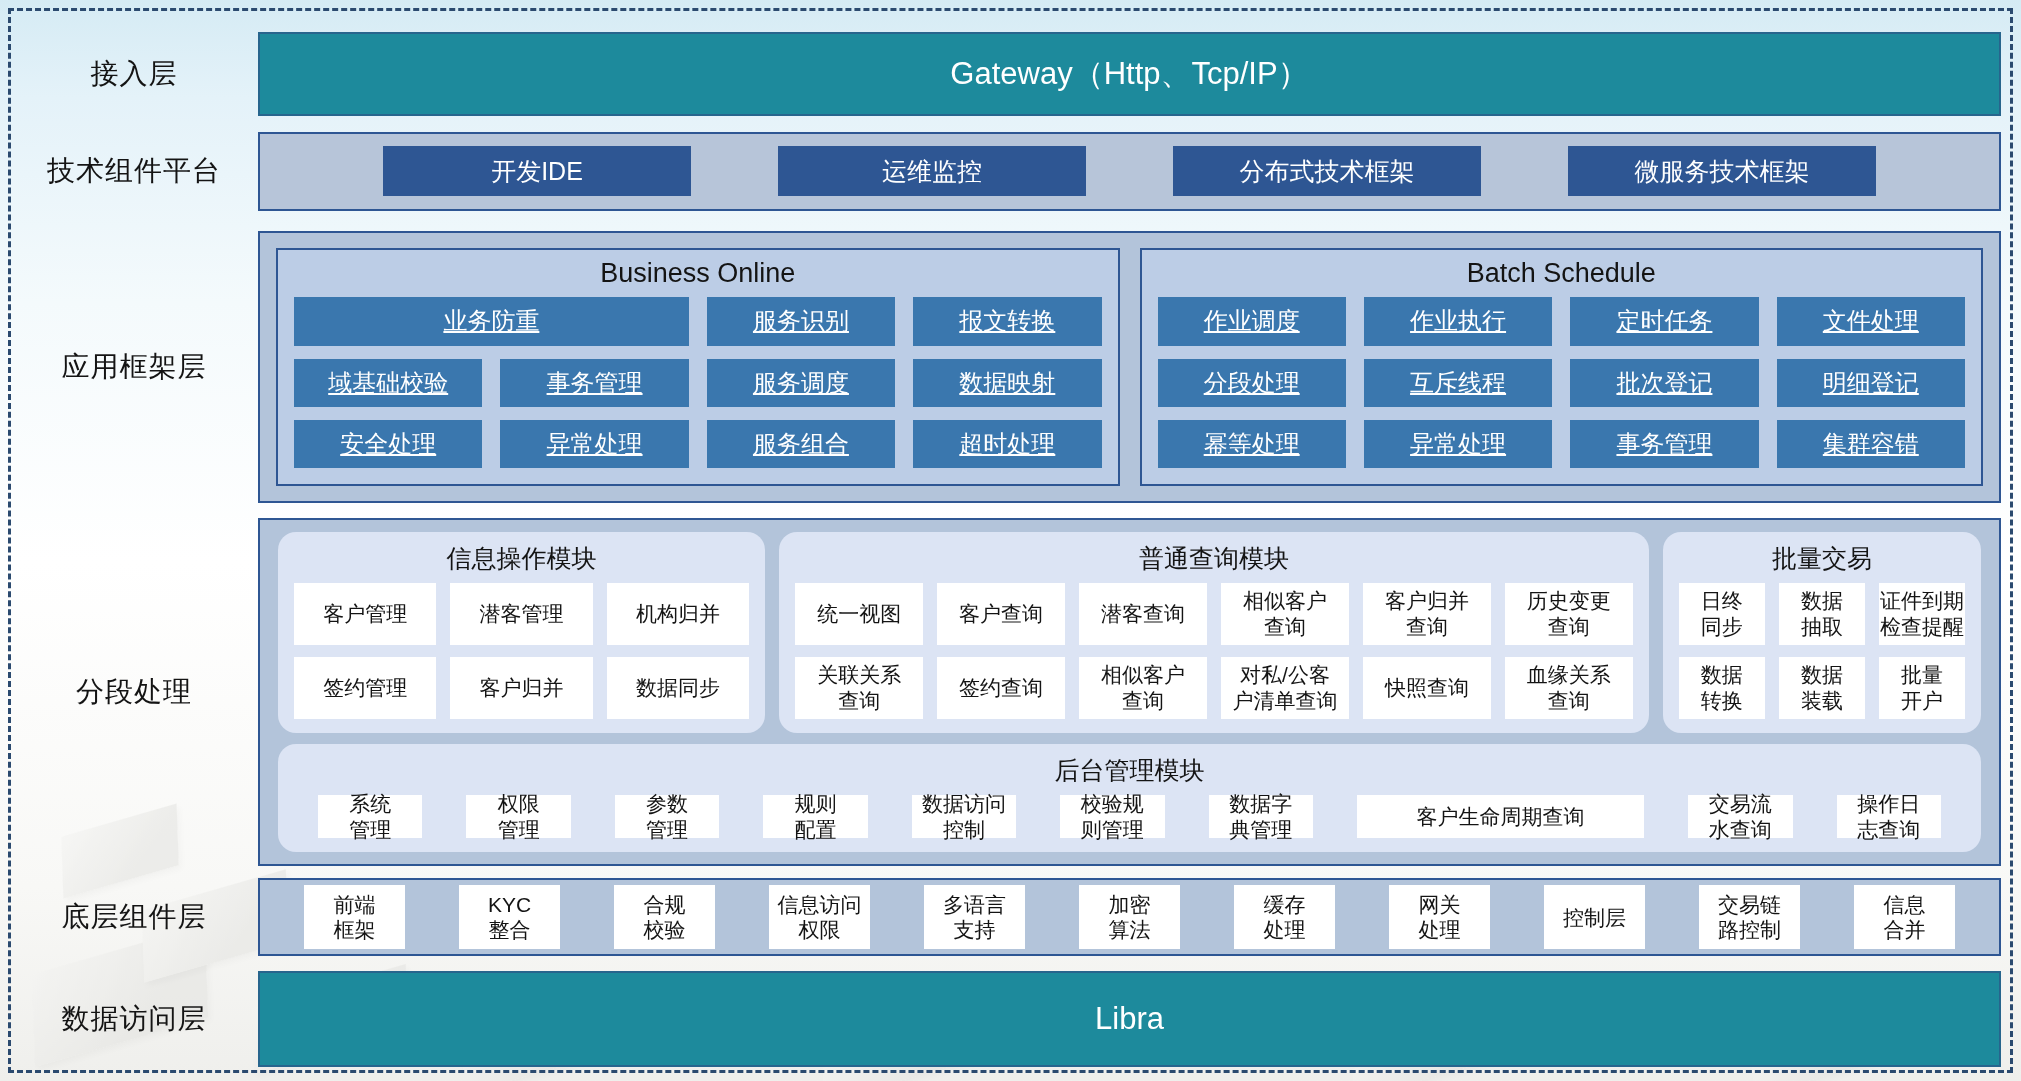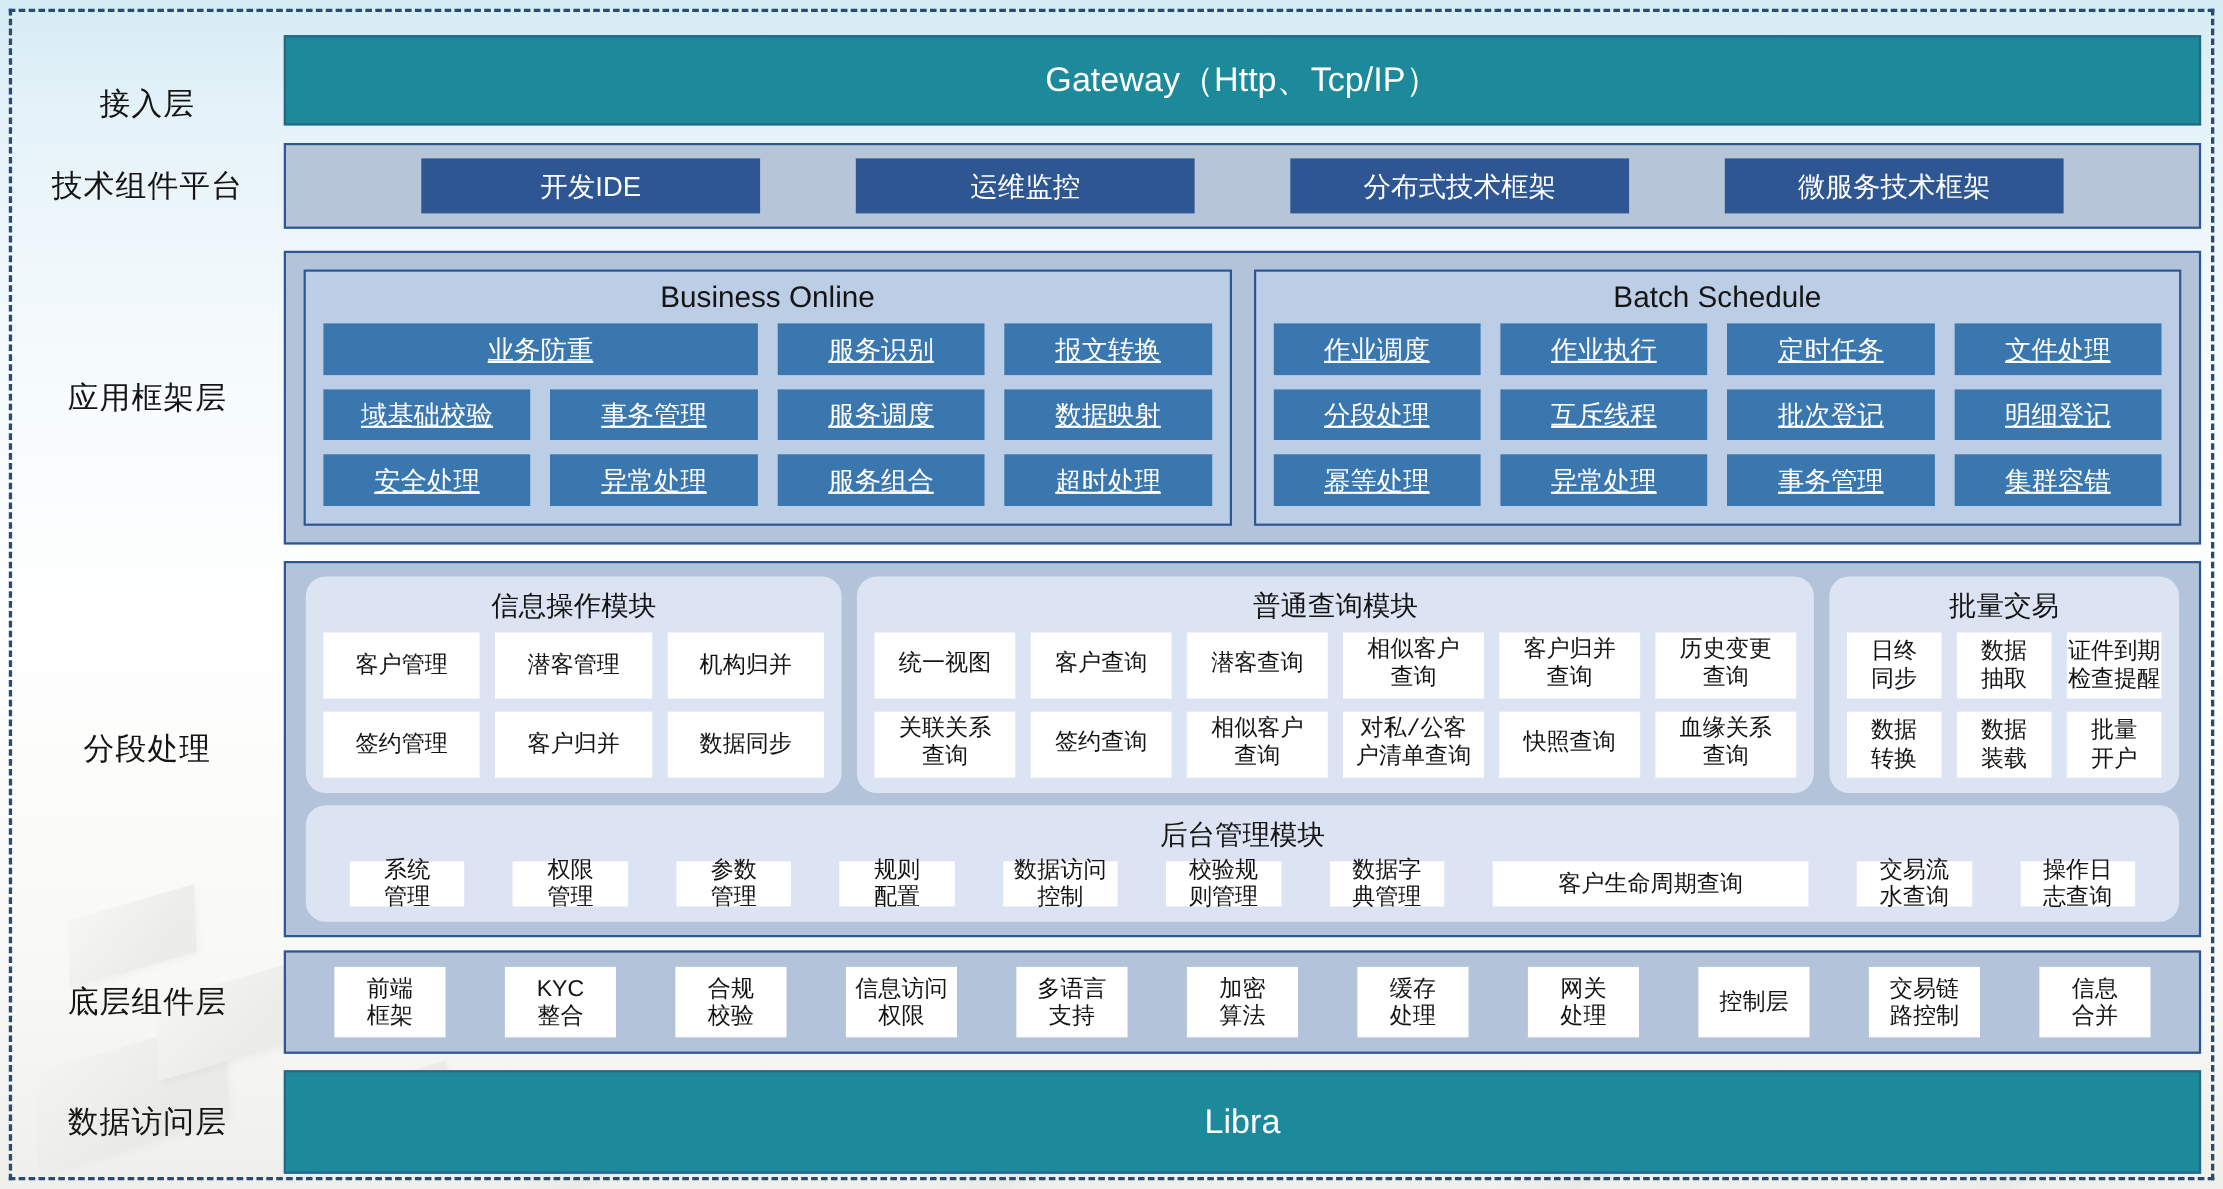--- a/index.html
+++ b/index.html
@@ -8,25 +8,25 @@
     font-family:"Liberation Sans","DejaVu Sans",sans-serif;color:#141414;
     background:linear-gradient(180deg,#d5ebf4 0%,#e4f2f9 9%,#f4fafc 28%,#ffffff 52%,#f8f8f6 82%,#efefec 100%);
   }
   .frame{position:absolute;inset:8px;border:3px dashed #2b4a6f;pointer-events:none;z-index:3;}
   .bg-deco{position:absolute;left:0;bottom:0;width:100%;height:420px;z-index:0;opacity:.55;}
   .cube{position:absolute;background:linear-gradient(135deg,#f4f4f2 0%,#e3e3e0 70%);transform:rotate(-16deg) skewX(-14deg);box-shadow:3px 4px 6px rgba(0,0,0,.05);}
   .content{position:absolute;top:14px;left:10px;right:20px;bottom:14px;display:flex;flex-direction:column;z-index:1;}
   .row{display:flex;align-items:stretch;}
   .row-label{flex:0 0 248px;display:flex;align-items:center;justify-content:center;font-size:28px;letter-spacing:1px;}
   .row-content{flex:1;min-width:0;}
-  .row-access{margin-top:18px;height:84px;align-items:flex-end;}
+  .row-access{margin-top:18px;height:84px;}
   .row-tech{margin-top:16px;height:80px;}
   .row-app{margin-top:20px;height:273px;}
   .row-svc{margin-top:15px;height:350px;}
-  .row-base{margin-top:12px;height:94px;}
+  .row-base{margin-top:12px;height:78px;}
   .row-data{margin-top:15px;height:96px;}
   .teal-bar{height:100%;box-sizing:border-box;display:flex;align-items:center;justify-content:center;
     background:#1d8a9c;border:2px solid #27658d;color:#fff;font-size:31px;}
   .tech-container{height:100%;box-sizing:border-box;background:#b7c5d9;border:2px solid #2e5693;
     display:flex;align-items:center;justify-content:space-evenly;padding:0 36px;}
   .tech-btn{width:308px;height:50px;background:#2e5693;color:#fff;font-size:25px;
     display:flex;align-items:center;justify-content:center;}
   .app-container{height:100%;box-sizing:border-box;background:#b3c4da;border:2px solid #2e5693;
     display:flex;gap:20px;padding:15px 16px;}
   .app-box{flex:1;min-width:0;background:#bccde6;border:2px solid #2e5693;display:flex;flex-direction:column;padding:4px 16px 16px;}
@@ -131,21 +131,21 @@
               <div class="panel-title">信息操作模块</div>
               <div class="cell-grid" style="grid-template-columns: repeat(3, 1fr);">
                 <div class="cell">客户管理</div>
                 <div class="cell">潜客管理</div>
                 <div class="cell">机构归并</div>
                 <div class="cell">签约管理</div>
                 <div class="cell">客户归并</div>
                 <div class="cell">数据同步</div>
               </div>
             </div>
-            <div class="subpanel" style="flex: 887 1 0px; font-family: Liberation Mono, monospace;">
+            <div class="subpanel" style="flex: 887 1 0px;">
               <div class="panel-title">普通查询模块</div>
               <div class="cell-grid" style="grid-template-columns: repeat(6, 1fr);">
                 <div class="cell">统一视图</div>
                 <div class="cell">客户查询</div>
                 <div class="cell">潜客查询</div>
                 <div class="cell">相似客户
 查询</div>
                 <div class="cell">客户归并
 查询</div>
                 <div class="cell">历史变更

